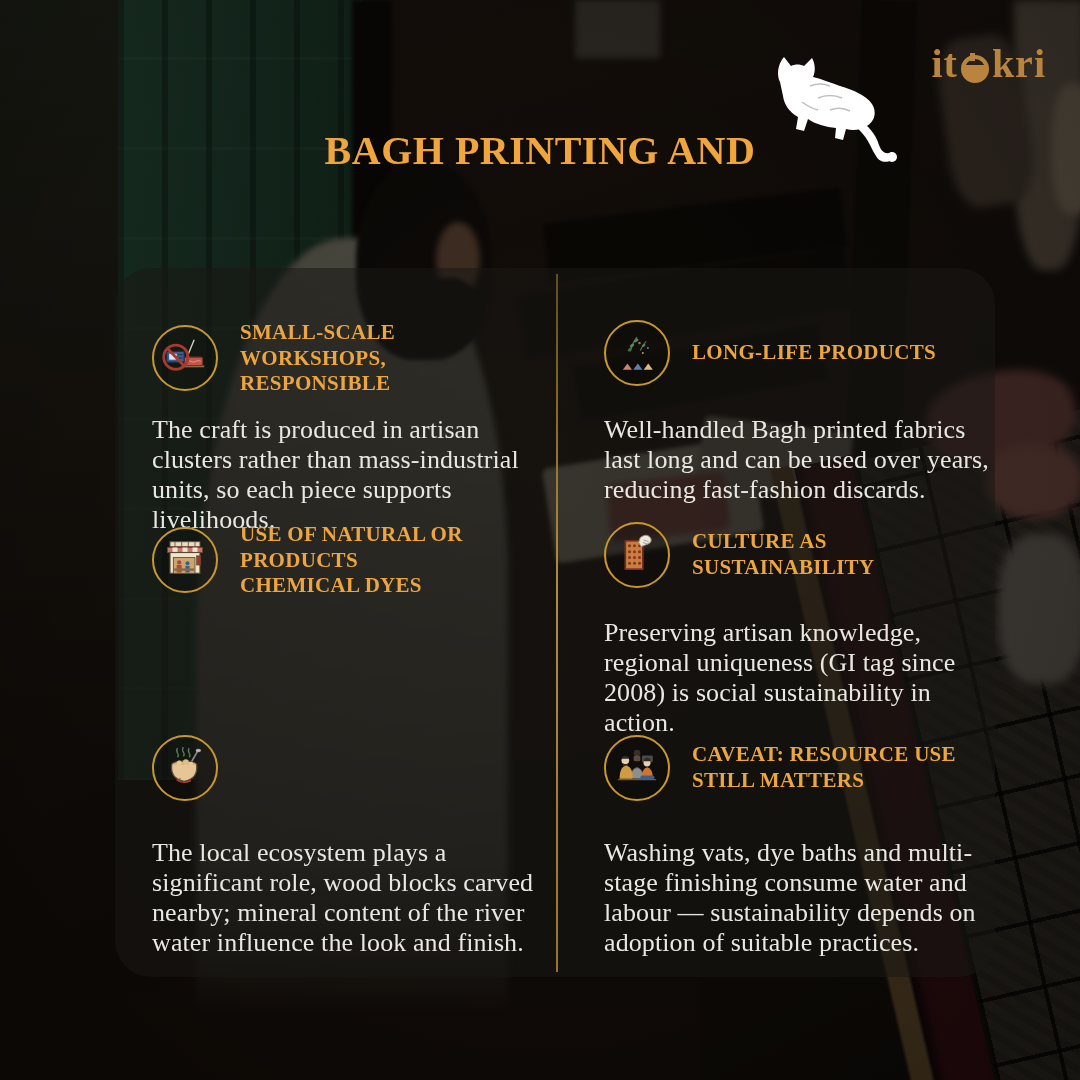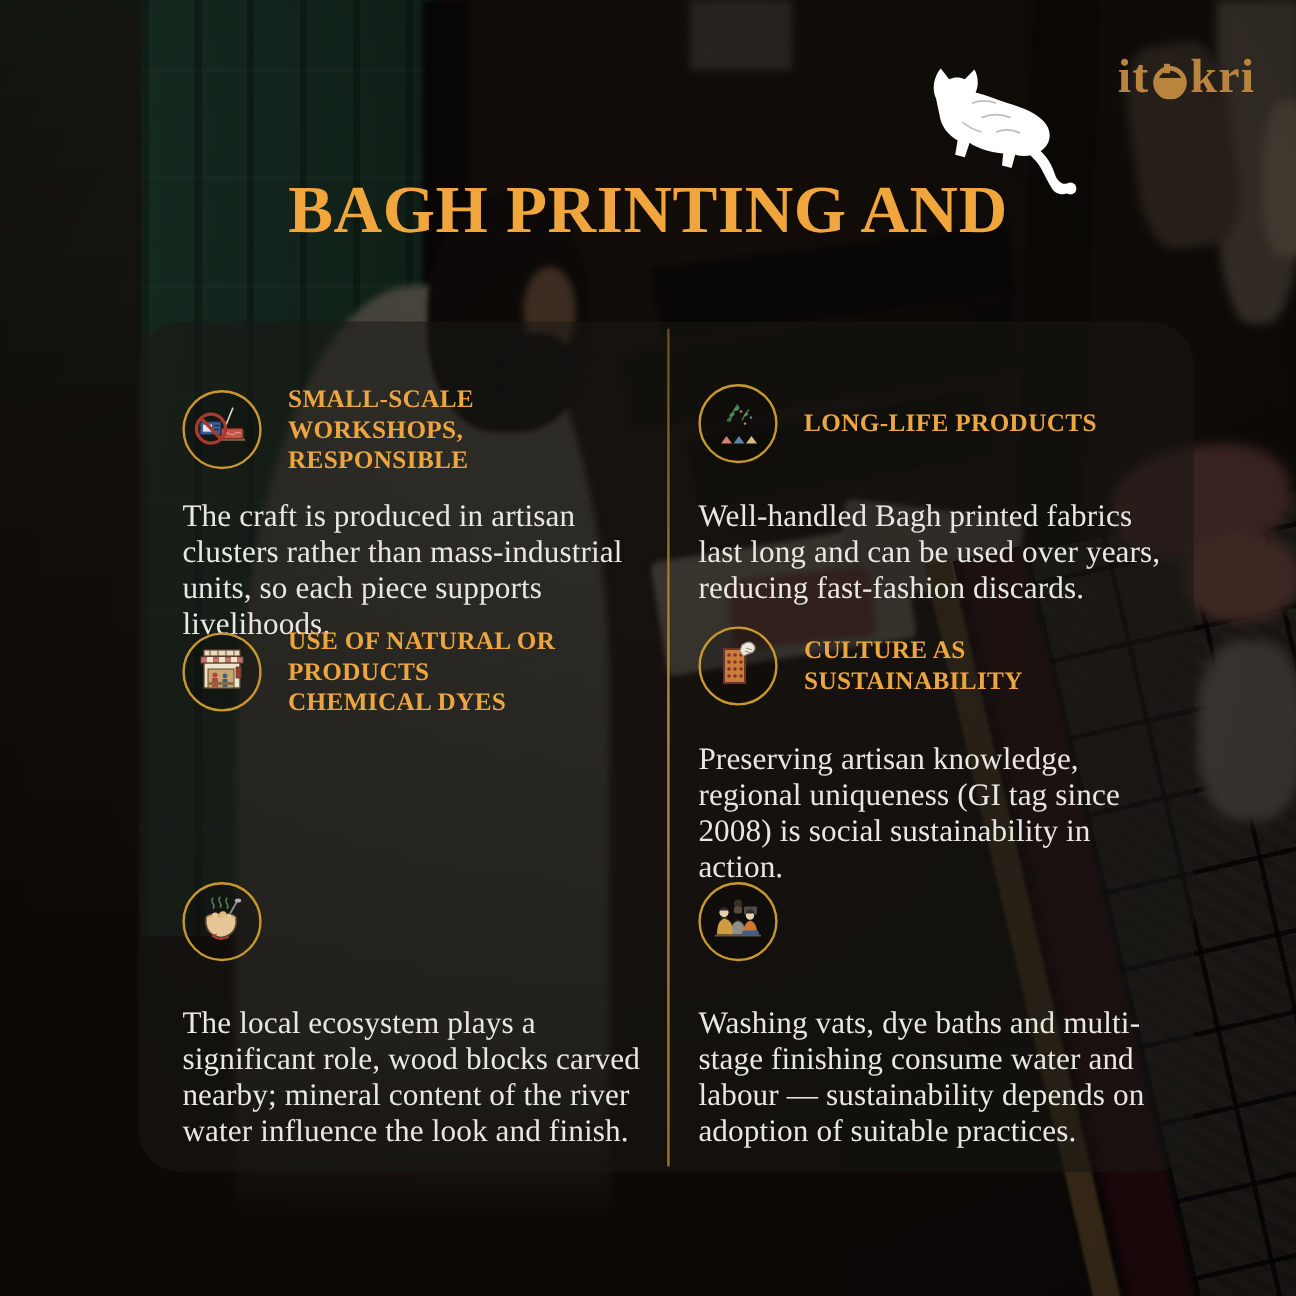--- a/index.html
+++ b/index.html
@@ -51,30 +51,30 @@
   .bg-head{left:356px;top:160px;width:136px;height:200px;background:#15100c;border-radius:50% 50% 42% 42%;filter:blur(2px);}
   .bg-face{left:436px;top:222px;width:44px;height:74px;background:#6b4e3a;border-radius:50%;filter:blur(3px);}
   .bg-beard{left:418px;top:278px;width:62px;height:70px;background:#12100c;border-radius:45%;filter:blur(2px);}
   .bg-floor{left:0;top:860px;width:700px;height:220px;background:linear-gradient(180deg,transparent,#1c130c 70%);}
   .darken{left:0;top:0;width:1080px;height:1080px;
     background:radial-gradient(ellipse at 50% 42%,rgba(0,0,0,.40) 0%,rgba(0,0,0,.52) 70%,rgba(0,0,0,.60) 100%);}
   
   .logo{position:absolute;right:34px;top:44px;display:flex;align-items:flex-end;
         color:#b9853e;font-weight:bold;font-size:40px;letter-spacing:1px;line-height:1;}
   .logo .o-glyph{width:30px;height:30px;margin:0 2px 1px 2px;}
-  .title{position:absolute;left:0;top:108px;width:1080px;text-align:center;
-         color:#f0a63c;font-weight:bold;font-size:56px;line-height:1.14;letter-spacing:.5px;margin-top:36px;}
+  .title{position:absolute;left:0;top:92px;width:1080px;text-align:center;
+         color:#f0a63c;font-weight:bold;font-size:40px;line-height:1.14;letter-spacing:.5px;margin-top:36px;}
   .cat{position:absolute;left:752px;top:52px;width:160px;height:112px;}
   .panel{position:absolute;left:115px;top:268px;width:880px;height:709px;
          background:rgba(26,24,20,.55);border-radius:36px;}
   .divider{position:absolute;left:556px;top:274px;width:2px;height:698px;
            background:linear-gradient(180deg,#6b5420 0%,#c59a3d 45%,#a67f2e 100%);opacity:.9;}
   .section{position:absolute;}
   .col-l{left:152px;width:392px;}
-  .col-r{left:582px;width:400px;}
+  .col-r{left:604px;width:400px;}
   .r1{top:320px;} .r2{top:522px;} .r3{top:735px;}
   .sec-header{display:flex;align-items:center;gap:22px;}
   .icon-circle{flex:none;width:62px;height:62px;border:2px solid #c9982d;border-radius:50%;
                display:flex;align-items:center;justify-content:center;background:rgba(0,0,0,.18);}
   .icon-circle svg{width:50px;height:50px;}
   .sec-title{color:#eda63f;font-weight:bold;font-size:21px;line-height:1.22;letter-spacing:.3px;}
   .sec-title span{display:block;}
   .sec-body{position:absolute;left:0;color:#e9e7e2;font-size:26px;line-height:1.16;letter-spacing:.1px;}
   .r1 .sec-body{top:95px;} .r2 .sec-body{top:96px;} .r3 .sec-body{top:103px;}
 </style>
@@ -297,17 +297,22 @@
           <path d="M11.5 19 a4.6 4.6 0 0 1 9 0 z" fill="#2b2b2b"></path>
           <path d="M13 24 q3 4 6.5 0 l0 3 q-3 3 -6.5 0 z" fill="#2b2b2b"></path>
           <path d="M9 43 q0 -15 8 -16 q8 2 8 14 l-2 2 z" fill="#cf9c42"></path>
           <circle cx="42" cy="24" r="4.2" fill="#e8d0ae"></circle>
           <path d="M38 22 a4.2 4.2 0 0 1 8.4 0 z" fill="#2b2b2b"></path>
           <path d="M35 42 q1 -12 7.5 -13 q6.5 2 6.5 13 z" fill="#d0752f"></path>
           <rect x="34" y="39" width="17" height="5" rx="2.4" fill="#3f5e8e"></rect>
           <line x1="7" y1="44" x2="53" y2="44" stroke="#6a5a44" stroke-width="1.6"></line>
         </svg>
       </div>
+      <div class="sec-title">
+        <span>CAVEAT: RESOURCE USE</span>
+        <span>STILL MATTERS</span>
+        <span></span>
+      </div>
     </div>
     <div class="sec-body">Washing vats, dye baths and multi-stage finishing consume water and labour — sustainability depends on adoption of suitable practices.</div>
   </div>
 
 </div>
 
 </body></html>

